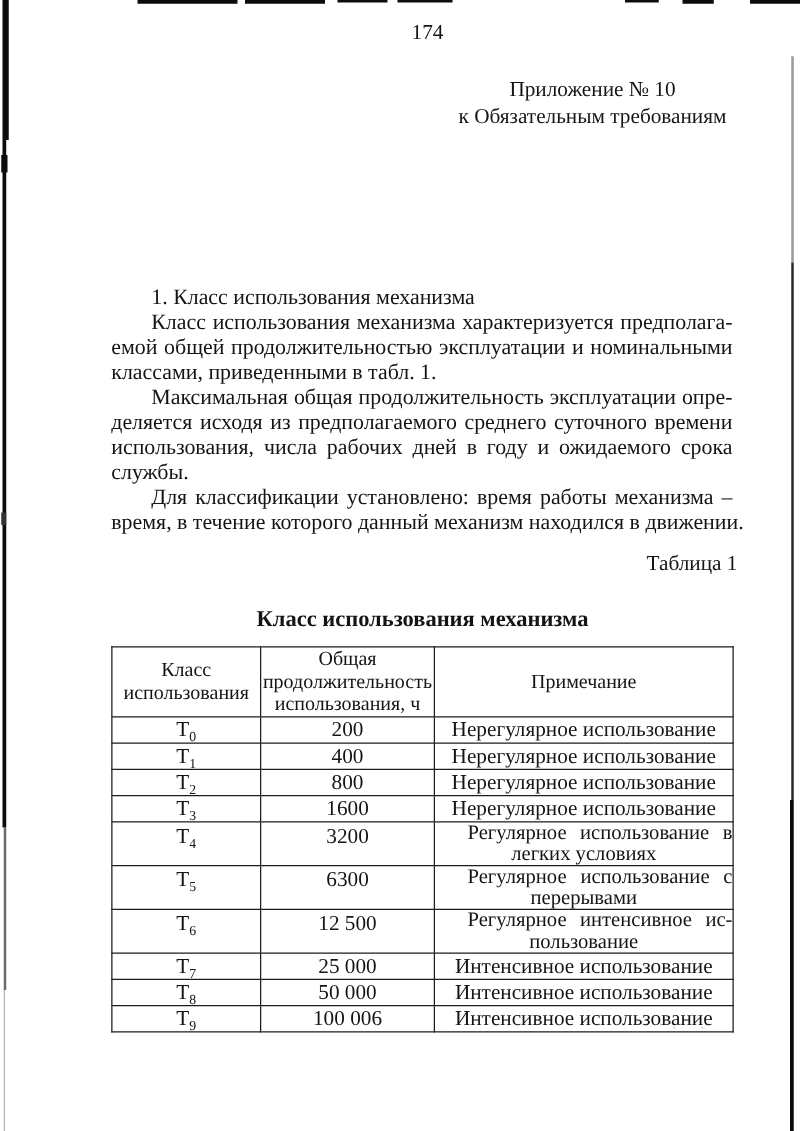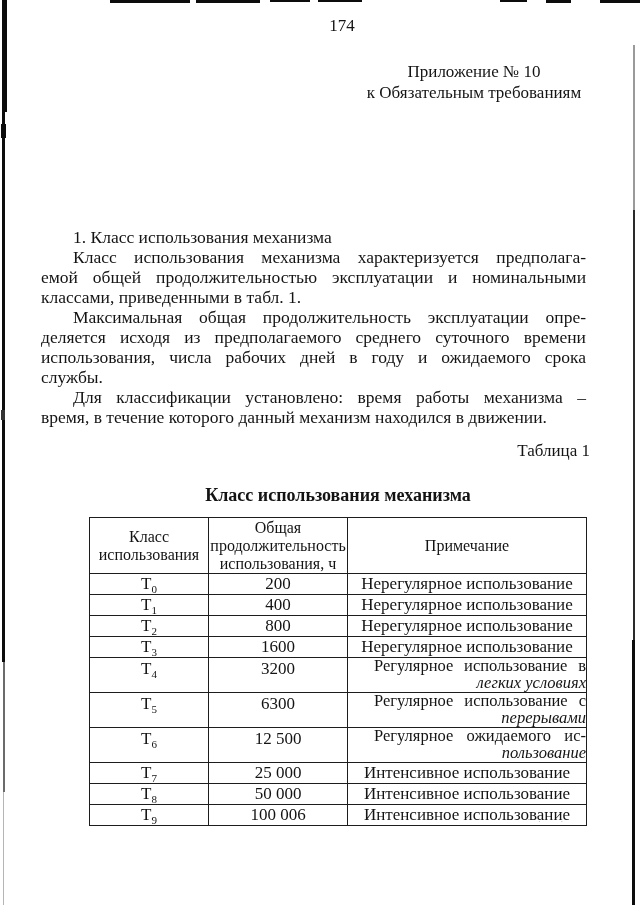--- a/index.html
+++ b/index.html
@@ -33,21 +33,21 @@
   }
   
   .pagenum{position:absolute;left:302px;top:16px;width:80px;text-align:center;
     font-size:17px;}
   .appendix{position:absolute;right:58px;top:61px;width:216px;text-align:center;
     font-size:17px;line-height:21px;}
   .doc-title{position:absolute;left:106px;top:163px;width:496px;text-align:center;
     font-weight:bold;font-size:18.5px;line-height:21px;}
   .bodytext{position:absolute;left:41px;top:227px;width:545px;
     font-size:17.5px;line-height:20px;}
-  .bodytext .ln{height:20px;white-space:nowrap;}
+  .bodytext .ln{height:20px;white-space:nowrap;margin-left:48px;}
   .bodytext .j{text-align:justify;text-align-last:justify;white-space:normal;}
   .bodytext .ind{text-indent:32px;}
   .tbl-label{position:absolute;right:50px;top:441px;font-size:17px;}
   .tbl-caption{position:absolute;left:90px;top:485px;width:496px;text-align:center;
     font-weight:bold;font-size:18px;}
   
   table.grid{
     position:absolute;left:89px;top:517px;width:497px;
     border-collapse:collapse;table-layout:fixed;
     font-size:17px;
@@ -59,21 +59,21 @@
   col.c1{width:119px;}col.c2{width:139px;}col.c3{width:239px;}
   tr.hrow{height:56px;}
   tr.srow{height:19px;}
   tr.drow{height:35px;}
   th.hc{text-align:center;font-size:16px;line-height:18px;}
   td.cc{text-align:center;}
   td.hours{text-align:center;}
   td.note-c{text-align:center;}
   td.note-j{vertical-align:top;padding:1px 5px 0 5px;font-size:16.5px;line-height:16.5px;}
   td.note-j .n1{text-align:justify;text-align-last:justify;text-indent:26px;height:17px;overflow:hidden;}
-  td.note-j .n2{text-align:right;height:17px;overflow:hidden;font-style:italic;}
+  td.note-j .n2{text-align:center;height:17px;overflow:hidden;}
   sub.cs{font-size:11px;vertical-align:-4px;line-height:0;}
 </style>
 </head>
 <body>
 
 <div class="page">
 
   <div class="edge edge-left-top"></div>
   <div class="edge edge-left-mid"></div>
   <div class="edge edge-left-low"></div>
@@ -170,21 +170,21 @@
       <td class="hours" style="vertical-align:top;padding-top:1px;">6300</td>
       <td class="note-j">
         <div class="n1">Регулярное использование с</div>
         <div class="n2">перерывами</div>
       </td>
     </tr>
     <tr class="drow">
       <td class="cc" style="vertical-align:top;padding-top:1px;"><span>Т</span><sub class="cs">6</sub></td>
       <td class="hours" style="vertical-align:top;padding-top:1px;">12 500</td>
       <td class="note-j">
-        <div class="n1">Регулярное ожидаемого ис-</div>
+        <div class="n1">Регулярное интенсивное ис-</div>
         <div class="n2">пользование</div>
       </td>
     </tr>
 
     <tr class="srow">
       <td class="cc"><span>Т</span><sub class="cs">7</sub></td>
       <td class="hours">25 000</td>
       <td class="note-c">Интенсивное использование</td>
     </tr>
     <tr class="srow">

